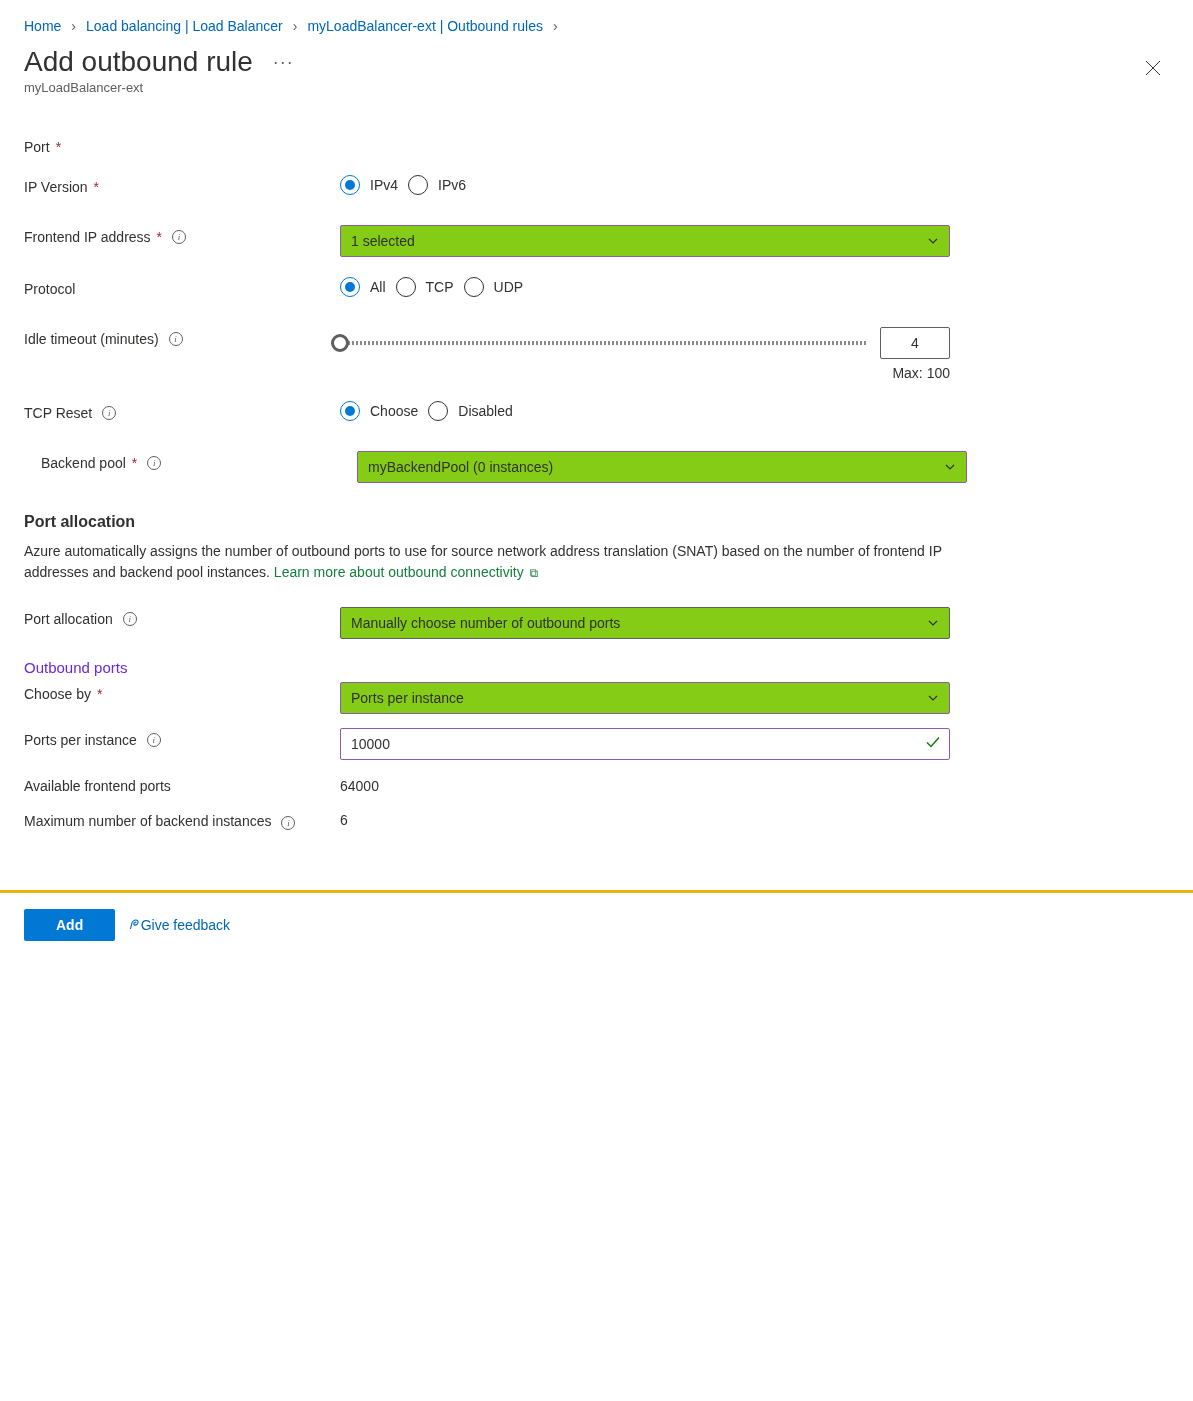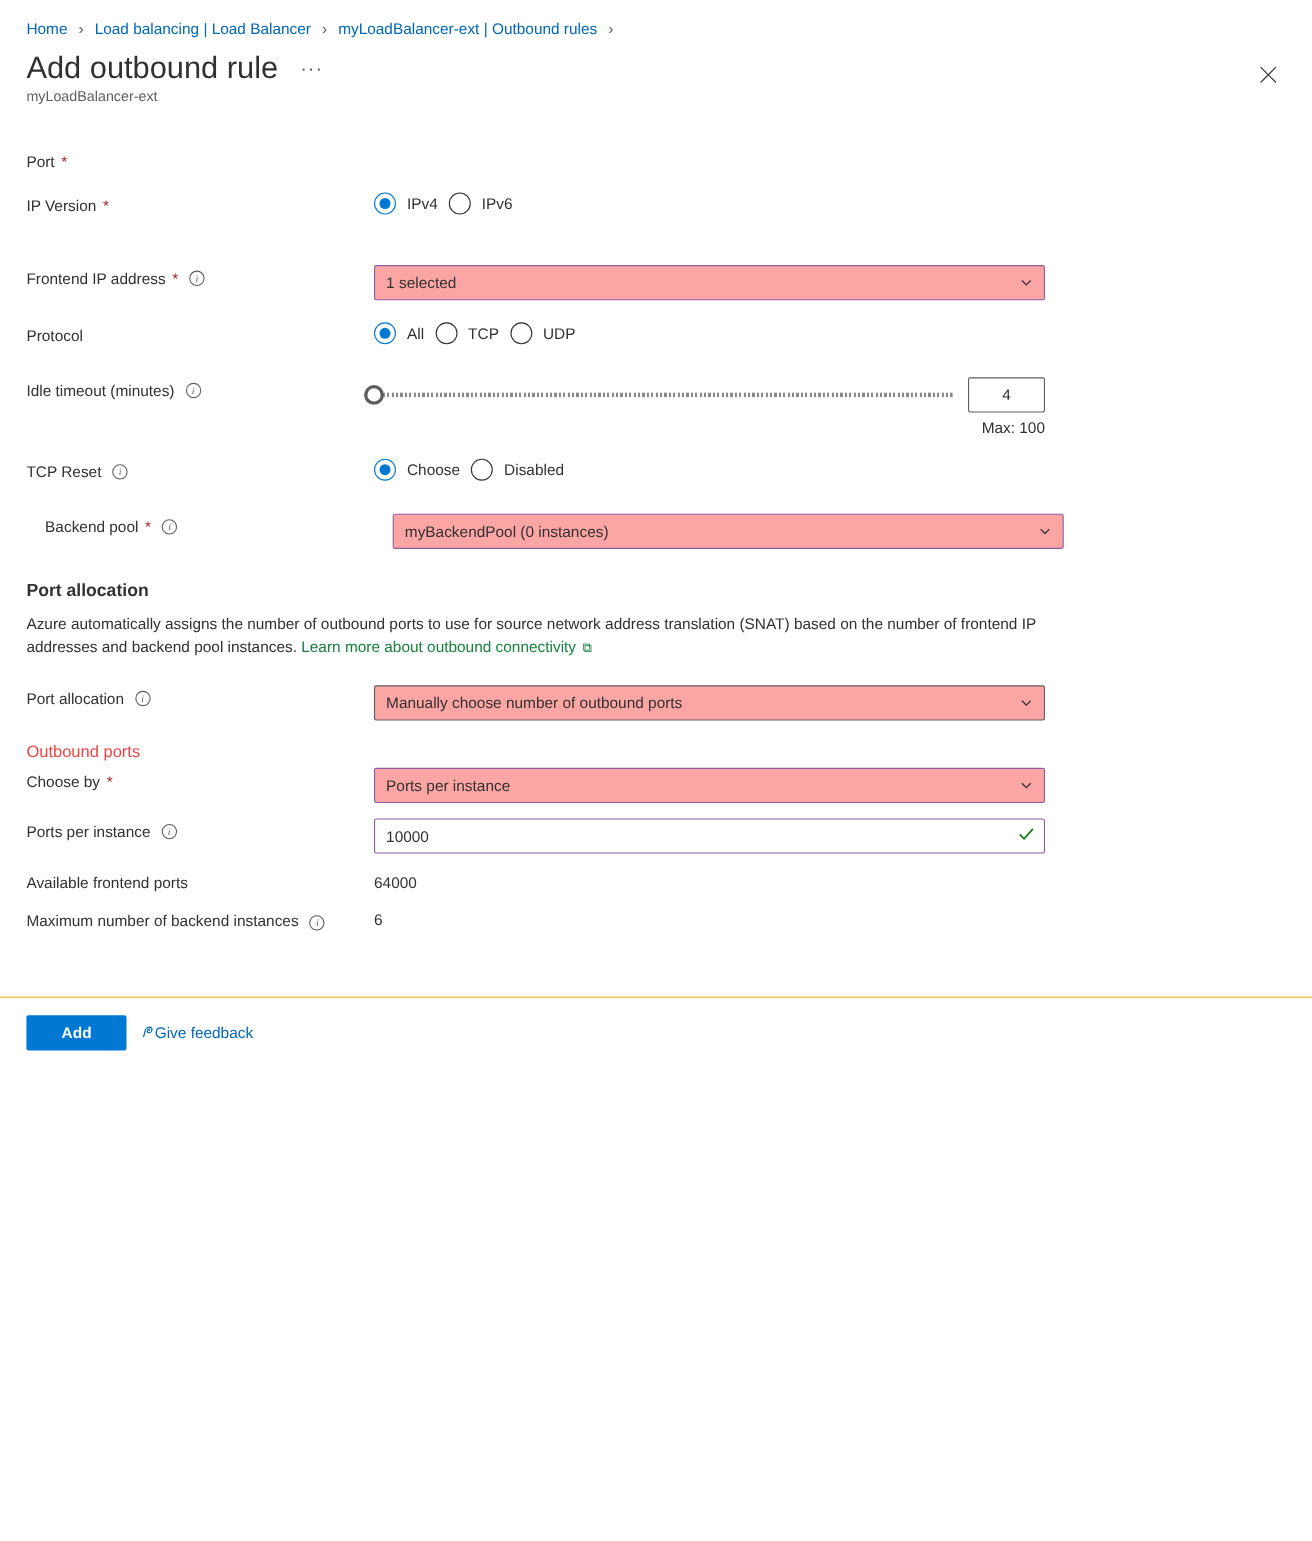--- a/index.html
+++ b/index.html
@@ -81,21 +81,21 @@
       pointer-events: none;
     }
     .select {
       width: 100%;
       height: 32px;
       border: 1px solid #8e5ba6;
       border-radius: 2px;
       padding: 0 36px 0 10px;
       font-size: 14px;
       color: #323130;
-      background: #fca5a5;
+      background: #84cc16;
       display: flex;
       align-items: center;
       cursor: pointer;
       position: relative;
     }
     .select.gray-border { border-color: #605e5c; }
     .select .chevron {
       position: absolute;
       right: 10px;
       top: 50%;
@@ -162,34 +162,34 @@
     .slider-max { font-size: 14px; color: #323130; margin-top: 6px; }
     .section-heading {
       font-size: 16px;
       font-weight: 600;
       color: #323130;
       margin: 30px 0 10px 0;
     }
     .section-subheading {
       font-size: 15px;
       font-weight: 400;
-      color: #ef4444;
+      color: #6d28d9;
       margin: 16px 0 6px 0;
     }
     .desc {
       font-size: 14px;
       color: #323130;
       line-height: 1.5;
       max-width: 920px;
     }
     .desc a { color: #15803d; text-decoration: none; cursor: pointer; }
     .ext-link-icon { font-size: 12px; margin-left: 2px; }
     .static-val { font-size: 14px; color: #323130; padding-top: 4px; }
     .footer {
-      border-top: 1px solid #eab308;
+      border-top: 3px solid #eab308;
       padding: 16px 24px;
       display: flex;
       align-items: center;
       gap: 14px;
       margin-top: 60px;
     }
     .btn-primary {
       background: #0078d4;
       color: #fff;
       border: none;
@@ -260,21 +260,21 @@
             <span>IPv4</span>
           </label>
           <label class="radio-item">
             <span class="radio-circle"></span>
             <span>IPv6</span>
           </label>
         </div>
       </div>
     </div>
 
-    <div class="row" style="margin-top:46px;">
+    <div class="row" style="margin-top:30px;">
       <div class="label">
         <span>Frontend IP address</span>
           <span class="req">*</span>
         <span class="info-icon">i</span>
       </div>
       <div class="control">
         <div class="select">
           <span>1 selected</span>
           <svg class="chevron" viewBox="0 0 12 12">
               <path d="M2 4 L6 8 L10 4" stroke="#323130" stroke-width="1.2" fill="none"></path>

